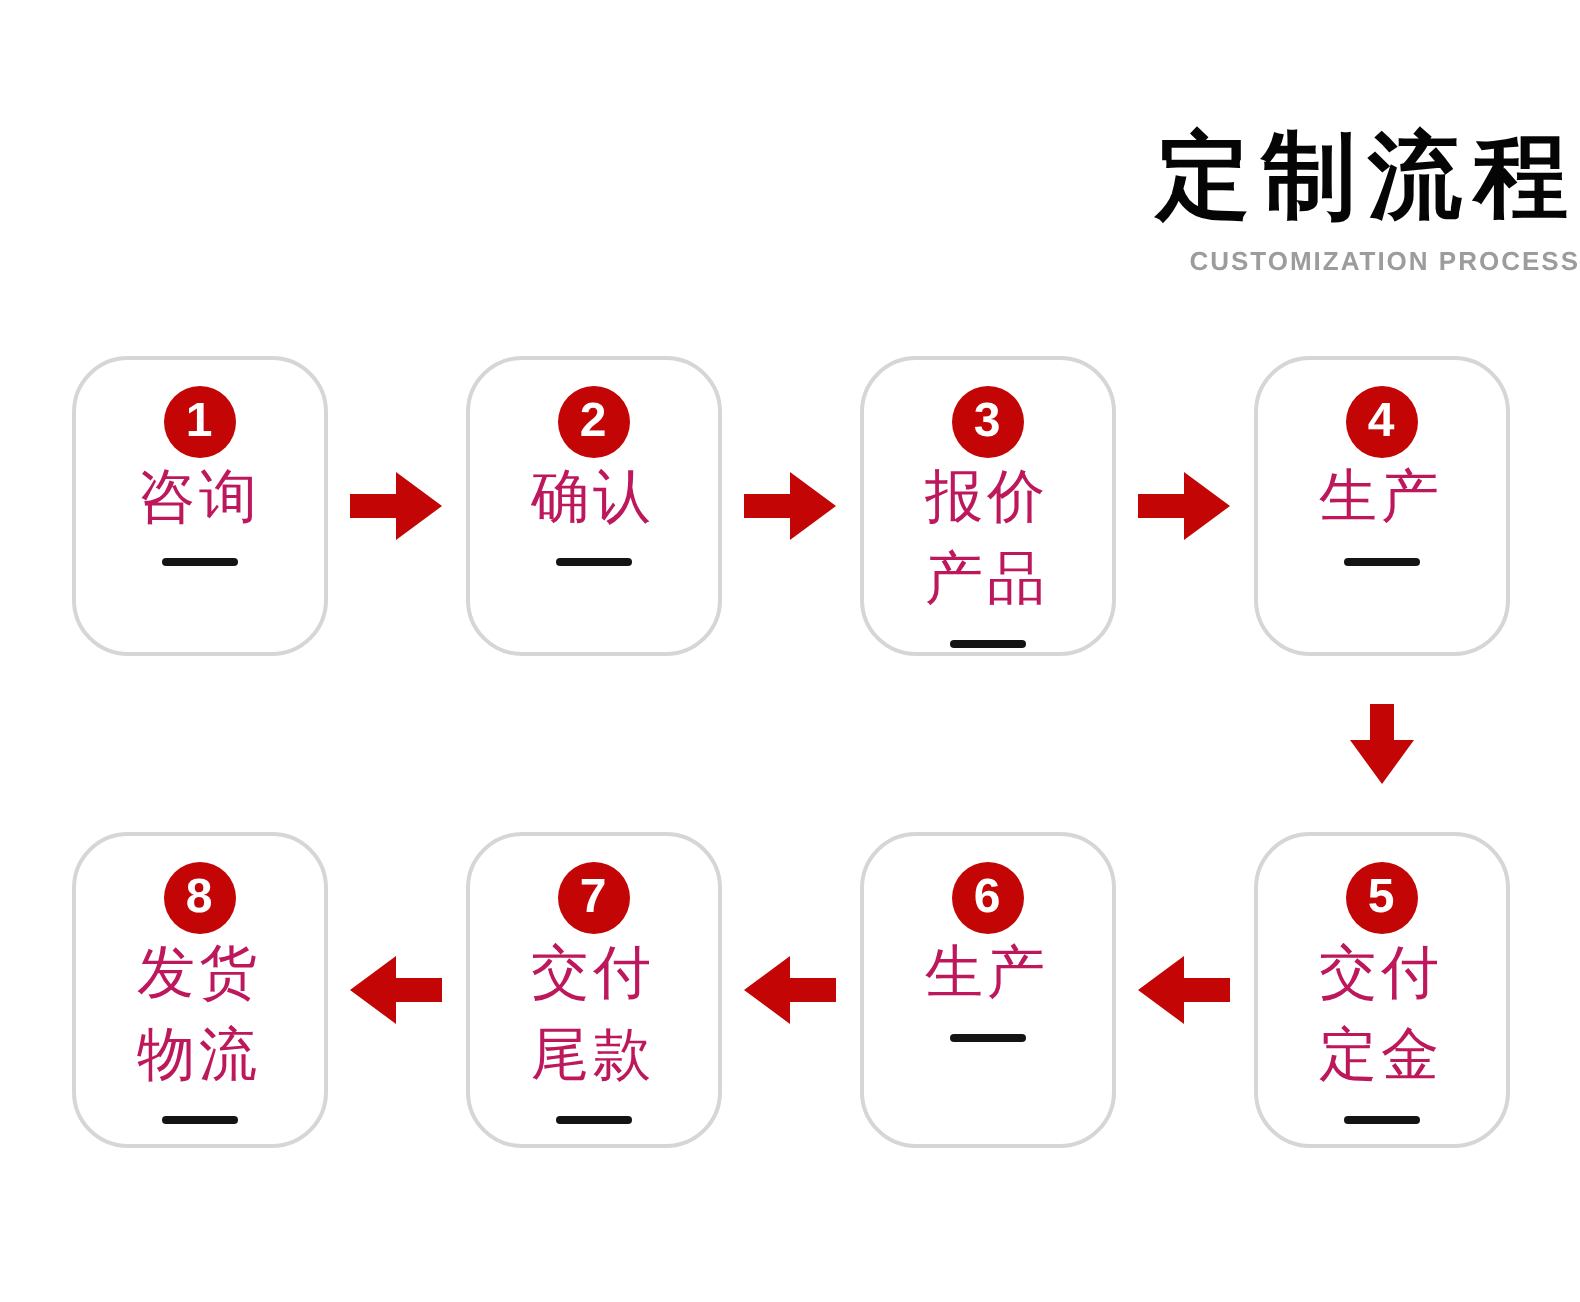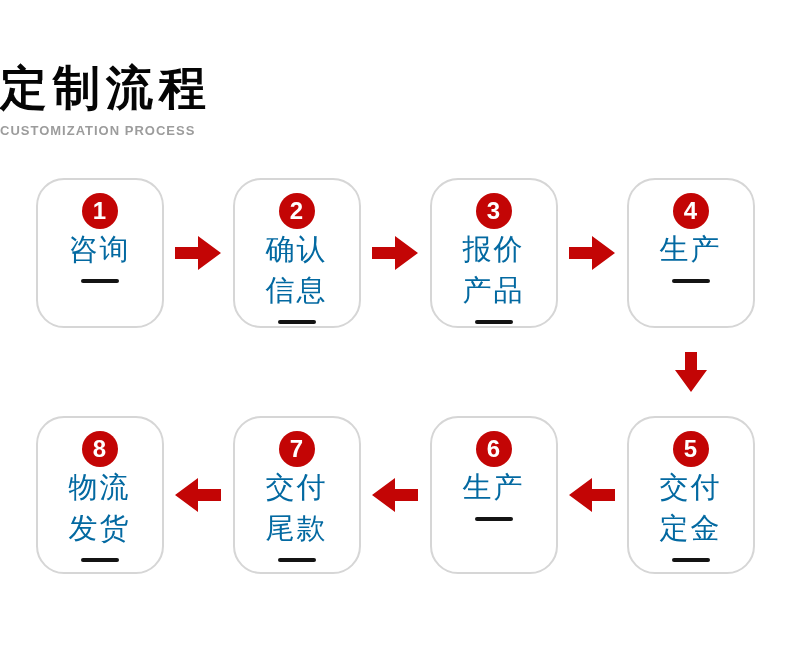--- a/index.html
+++ b/index.html
@@ -1,32 +1,32 @@
 <!DOCTYPE html>
 <html><head>
 <meta charset="utf-8">
 <style>
   html,body{margin:0;padding:0;background:#ffffff;}
   body{font-family:"Liberation Sans","DejaVu Sans",sans-serif;}
   .page{position:relative;width:790px;height:651px;background:#fff;overflow:hidden;}
 
-  .header{padding-top:62px;text-align:left;}
+  .header{padding-top:62px;text-align:right;}
   .title{font-size:47px;line-height:52px;font-weight:900;color:#050505;letter-spacing:6px;}
   .subtitle{margin-top:9px;font-size:13px;font-weight:600;color:#9c9c9c;letter-spacing:1px;}
 
   .flow{width:719px;margin:40px auto 0 auto;display:grid;
         grid-template-columns:128px 69px 128px 69px 128px 69px 128px;
         grid-template-rows:150px 88px 158px;}
 
   .card{border:2px solid #d6d6d6;border-radius:28px;background:#fff;box-sizing:border-box;
         display:flex;flex-direction:column;align-items:center;padding-top:13px;}
   .badge{width:36px;height:36px;border-radius:50%;background:#c30505;color:#ffffff;
          display:flex;align-items:center;justify-content:center;
          font-size:24px;font-weight:700;}
-  .line{font-size:29px;line-height:41px;color:#0369a1;font-weight:500;letter-spacing:2px;}
+  .line{font-size:29px;line-height:41px;color:#be185d;font-weight:500;letter-spacing:2px;}
   .line:first-of-type{margin-top:3px;}
   .dash{width:38px;height:4px;background:#141414;border-radius:2px;margin-top:9px;}
 
   .arrowcell{display:flex;align-items:center;justify-content:center;}
   .arrowcell svg{display:block;}
   .red-fill{fill:#c30505;}
   .downcell{grid-column:7;display:flex;align-items:center;justify-content:center;}
 </style>
 </head>
 <body>
@@ -46,21 +46,20 @@
       <div class="dash"></div>
     </div>
     <div class="arrowcell" style="grid-row:1;grid-column:2;">
       <svg width="46" height="34" viewBox="0 0 46 34">
           <polygon class="red-fill" points="0,11 23,11 23,0 46,17 23,34 23,23 0,23"></polygon>
         </svg>
     </div>
     <div class="card" style="grid-row:1;grid-column:3;">
       <div class="badge">2</div>
       <div class="line">确认</div>
-      <div class="line">信息</div>
       <div class="dash"></div>
     </div>
     <div class="arrowcell" style="grid-row:1;grid-column:4;">
       <svg width="46" height="34" viewBox="0 0 46 34">
           <polygon class="red-fill" points="0,11 23,11 23,0 46,17 23,34 23,23 0,23"></polygon>
         </svg>
     </div>
     <div class="card" style="grid-row:1;grid-column:5;">
       <div class="badge">3</div>
       <div class="line">报价</div>
@@ -79,22 +78,22 @@
     </div>
 
     <div class="downcell" style="grid-row:2;">
       <svg width="32" height="40" viewBox="0 0 32 40">
           <polygon class="red-fill" points="10,0 22,0 22,18 32,18 16,40 0,18 10,18"></polygon>
         </svg>
     </div>
 
     <div class="card" style="grid-row:3;grid-column:1;">
       <div class="badge">8</div>
+      <div class="line">发货</div>
       <div class="line">物流</div>
-      <div class="line">发货</div>
       <div class="dash"></div>
     </div>
     <div class="arrowcell" style="grid-row:3;grid-column:2;">
       <svg width="46" height="34" viewBox="0 0 46 34">
           <polygon class="red-fill" points="46,11 23,11 23,0 0,17 23,34 23,23 46,23"></polygon>
         </svg>
     </div>
     <div class="card" style="grid-row:3;grid-column:3;">
       <div class="badge">7</div>
       <div class="line">交付</div>

